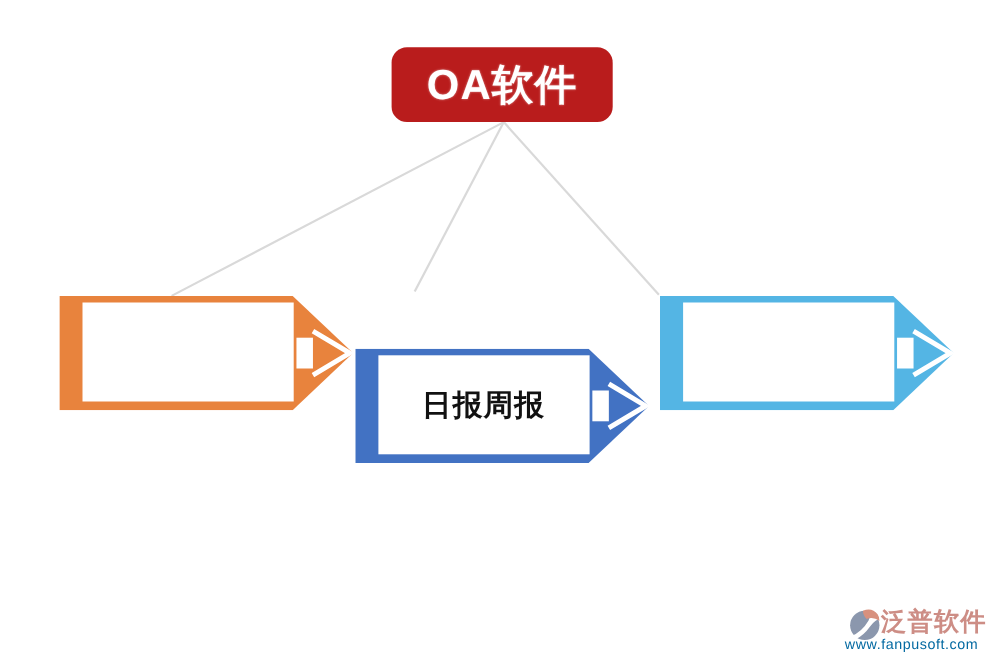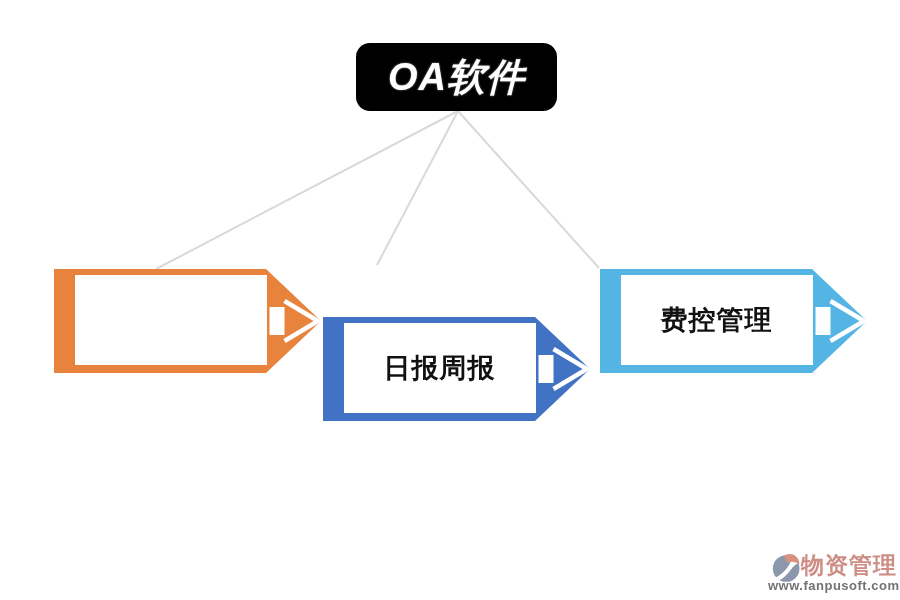--- a/index.html
+++ b/index.html
@@ -33,36 +33,36 @@
   .pbox3{left:600px;}
 
   
   .brand{position:absolute;left:755px;top:548px;width:145px;height:48px;}
   .brand .icon{position:absolute;left:17px;top:4px;}
   .brand .name{
     position:absolute;left:46px;top:2px;font-size:23px;font-weight:700;
     color:#cd8d85;letter-spacing:1px;white-space:nowrap;
   }
   .brand .url{
-    position:absolute;left:13px;top:30px;font-size:13px;font-weight:700;
-    color:#737373;letter-spacing:0.5px;white-space:nowrap;
+    position:absolute;left:13px;top:30px;font-size:13px;font-weight:400;
+    color:#0369a1;letter-spacing:0.5px;white-space:nowrap;
   }
 </style>
 </head>
 <body>
 
 <div class="canvas">
 
   <svg class="connectors" width="900" height="600">
     <line x1="458" y1="111" x2="156" y2="269" stroke-width="2" stroke="#d9d9d9"></line>
     <line x1="458" y1="111" x2="377" y2="265" stroke-width="2" stroke="#d9d9d9"></line>
     <line x1="458" y1="111" x2="599" y2="268" stroke-width="2" stroke="#d9d9d9"></line>
   </svg>
 
-  <div class="root-node" style="background: #000000; font-style: italic;">
+  <div class="root-node" style="background: #b91c1c;">
     <span class="lbl">OA软件</span>
   </div>
 
   <div class="pbox pbox1">
     <svg class="shape" viewBox="0 0 268 104" width="268" height="104">
       <polygon points="0,0 212,0 267,52 212,104 0,104" fill="#e8833d"></polygon>
       <rect x="21" y="6" width="192" height="90" fill="#ffffff"></rect>
       <rect x="215.5" y="38" width="15" height="28" fill="#ffffff"></rect>
       <polyline points="230.5,32 264,52 230.5,72" fill="none" stroke="#ffffff" stroke-width="4.5"></polyline>
     </svg>
@@ -78,26 +78,25 @@
     <div class="lbl">日报周报</div>
   </div>
 
   <div class="pbox pbox3">
     <svg class="shape" viewBox="0 0 268 104" width="268" height="104">
       <polygon points="0,0 212,0 267,52 212,104 0,104" fill="#54b5e4"></polygon>
       <rect x="21" y="6" width="192" height="90" fill="#ffffff"></rect>
       <rect x="215.5" y="38" width="15" height="28" fill="#ffffff"></rect>
       <polyline points="230.5,32 264,52 230.5,72" fill="none" stroke="#ffffff" stroke-width="4.5"></polyline>
     </svg>
-    <div class="lbl">费控管理</div>
   </div>
 
   <div class="brand">
     <svg class="icon" width="30" height="33" viewBox="0 0 36 38">
       <circle cx="17" cy="19" r="16" fill="#8b97ad"></circle>
       <path d="M2,31 Q14,26 21,14 Q24,8 25,1 L35,11 Q28,13 23,20 Q16,30 6,35 Z" fill="#ffffff"></path>
       <path d="M15,3 Q25,-1 31,7 Q33,10 33,14 Q26,9 19,12 Q15,8 15,3 Z" fill="#d8917e"></path>
     </svg>
-    <span class="name">物资管理</span>
+    <span class="name">泛普软件</span>
     <span class="url">www.fanpusoft.com</span>
   </div>
 
 </div>
 
 </body></html>

